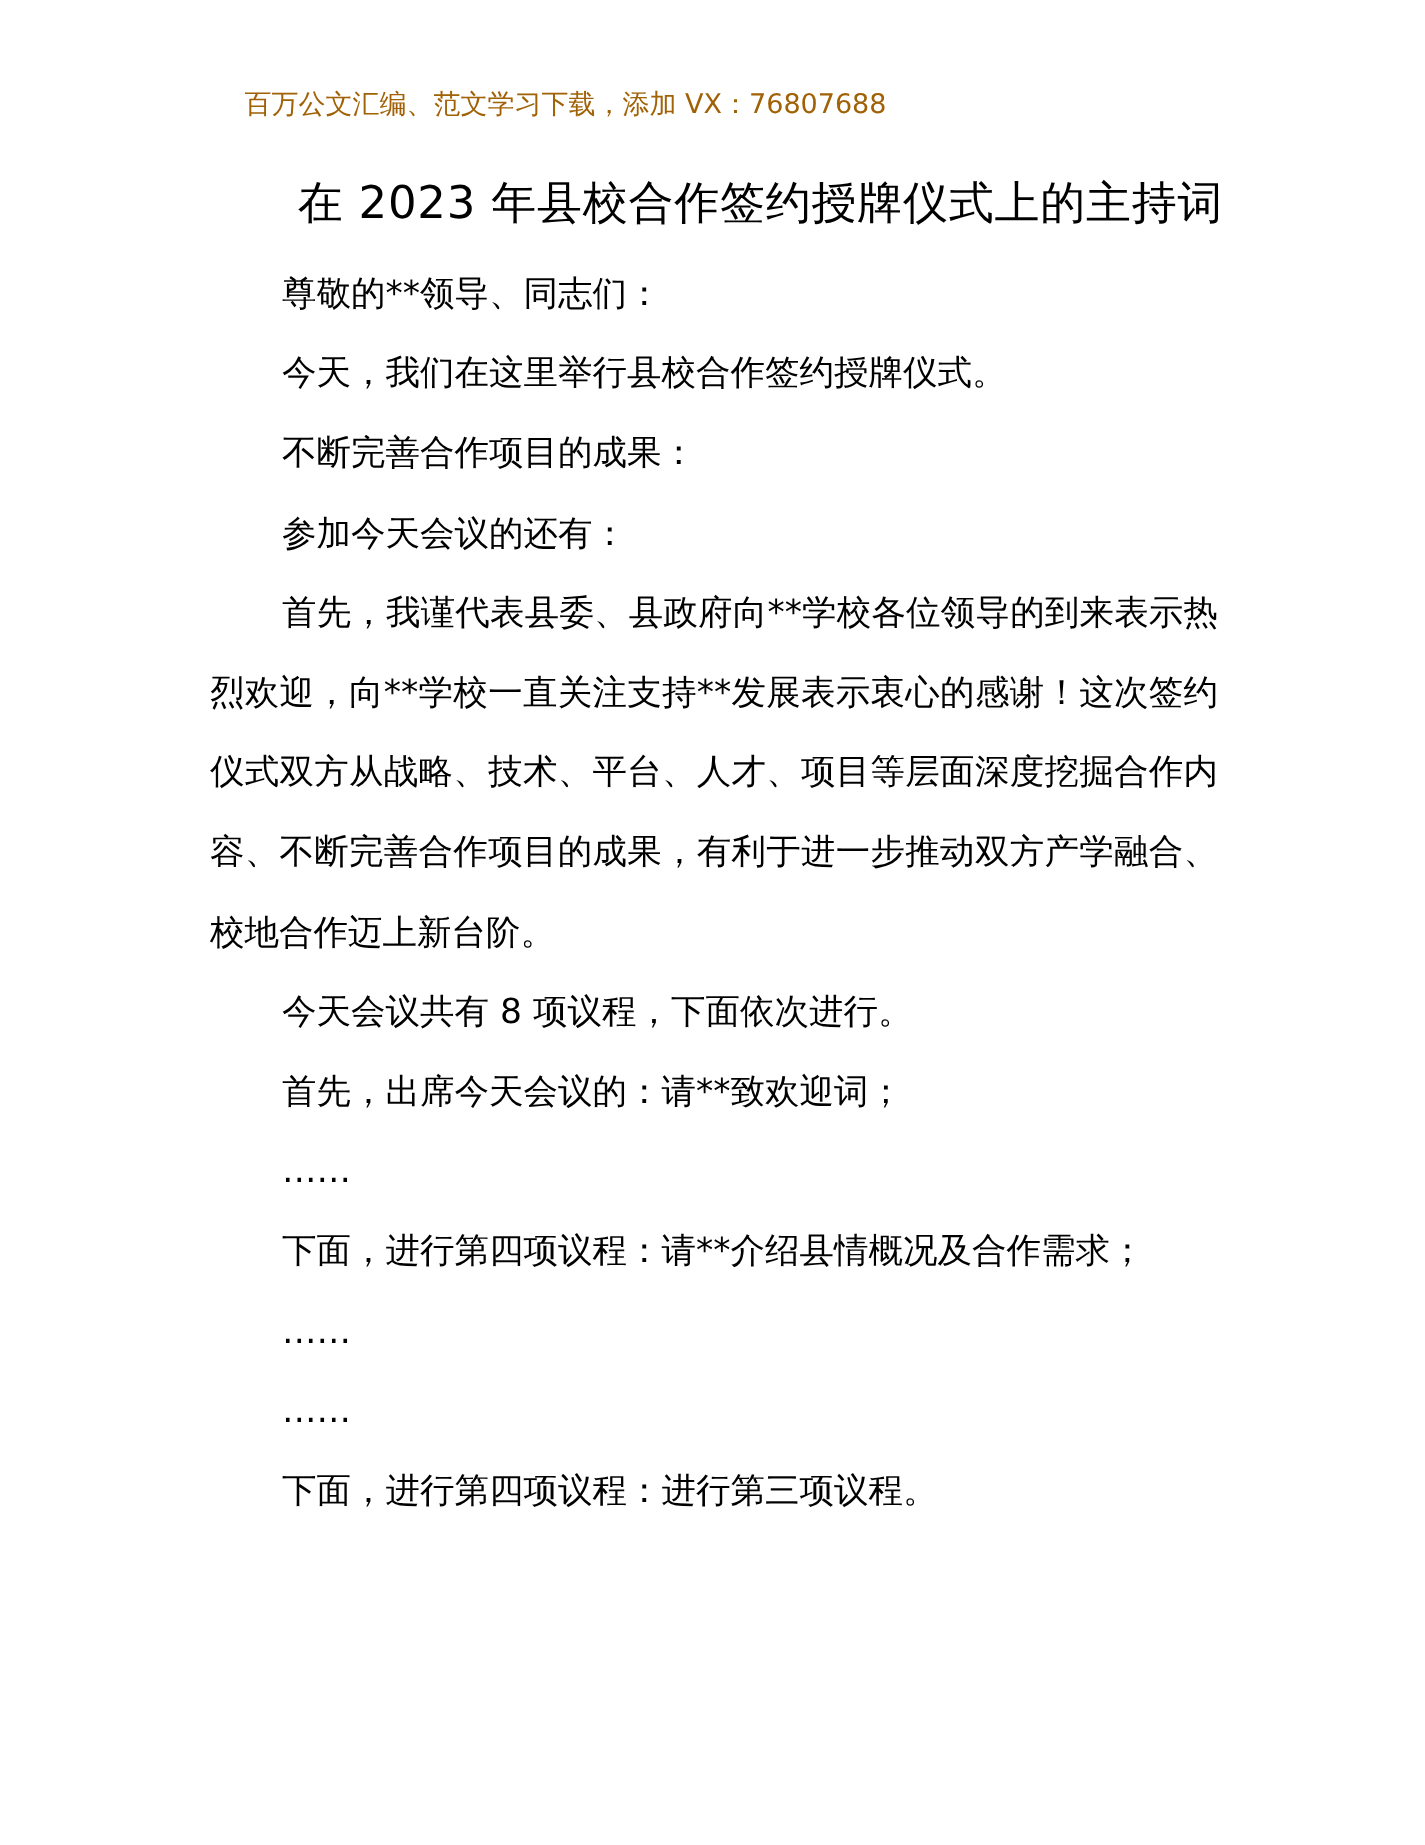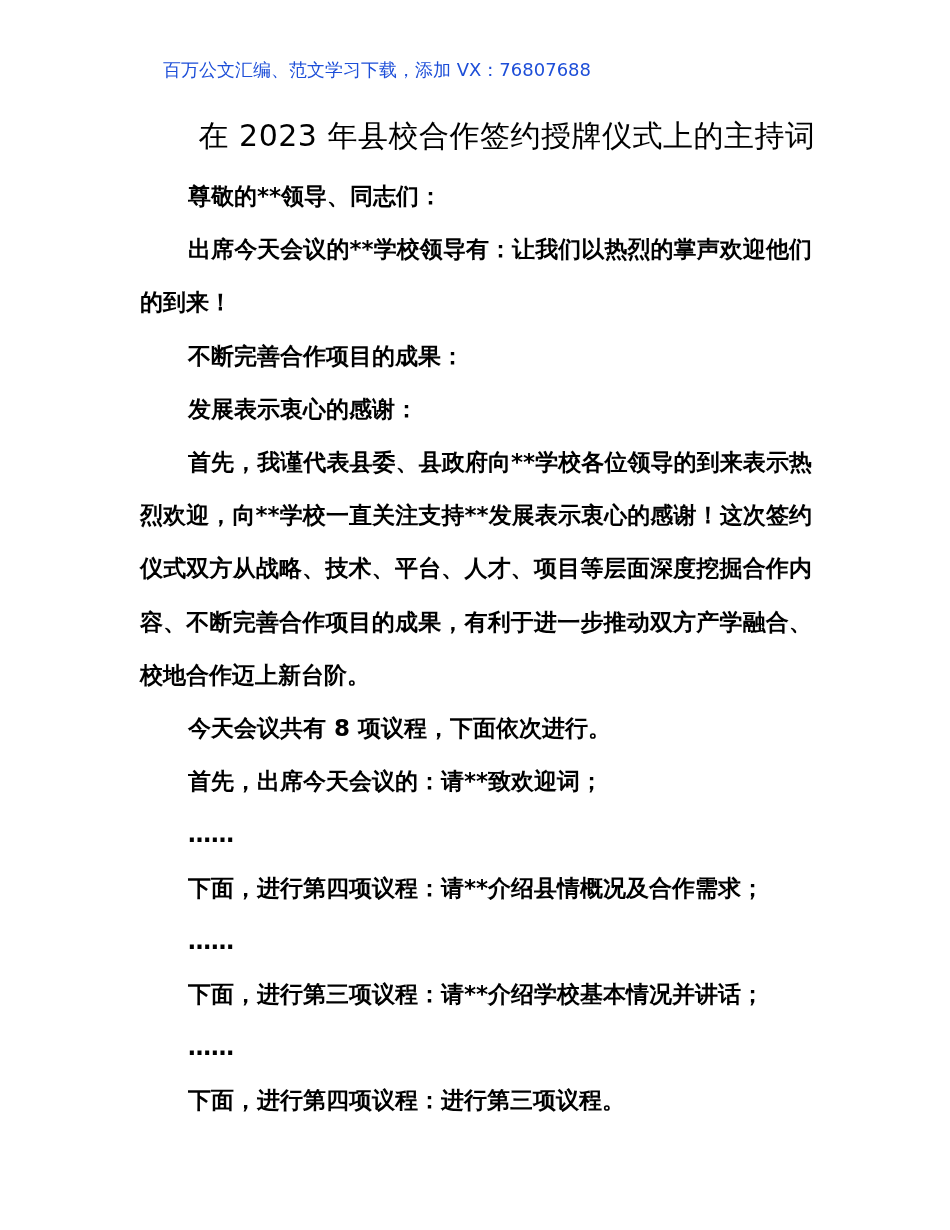--- a/index.html
+++ b/index.html
@@ -1,38 +1,37 @@
 <!DOCTYPE html>
 <html><head>
 <meta charset="utf-8">
 <style>
   html, body { margin:0; padding:0; background:#ffffff; }
   body { width:950px; height:1230px; position:relative; overflow:hidden;
          font-family:"DejaVu Sans", "Liberation Sans", sans-serif; color:#000; }
   .watermark { position:absolute; top:57px; left:0; width:754px; text-align:center;
-               color:#1d4ed8; font-size:18px; line-height:26px; }
+               color:#a16207; font-size:18px; line-height:26px; }
   .title { position:absolute; top:113px; left:0; width:950px; text-align:center;
            font-size:30px; line-height:46px; letter-spacing:0.5px;margin-left:32px; }
   .body { position:absolute; top:170px; left:140px; width:672px; font-size:23px;
           line-height:53.2px; text-align:justify; }
-  .p { margin:0; text-indent:48px;font-weight:bold; }
+  .p { margin:0; text-indent:48px; }
 </style>
 </head>
 <body>
 
 <div class="watermark">百万公文汇编、范文学习下载，添加 VX：76807688</div>
 <div class="title">在 2023 年县校合作签约授牌仪式上的主持词</div>
 
 <div class="body">
   <p class="p">尊敬的**领导、同志们：</p>
-  <p class="p">出席今天会议的**学校领导有：让我们以热烈的掌声欢迎他们的到来！</p>
+  <p class="p">今天，我们在这里举行县校合作签约授牌仪式。</p>
   <p class="p">不断完善合作项目的成果：</p>
-  <p class="p">发展表示衷心的感谢：</p>
+  <p class="p">参加今天会议的还有：</p>
   <p class="p">首先，我谨代表县委、县政府向**学校各位领导的到来表示热烈欢迎，向**学校一直关注支持**发展表示衷心的感谢！这次签约仪式双方从战略、技术、平台、人才、项目等层面深度挖掘合作内容、不断完善合作项目的成果，有利于进一步推动双方产学融合、校地合作迈上新台阶。</p>
   <p class="p">今天会议共有 8 项议程，下面依次进行。</p>
   <p class="p">首先，出席今天会议的：请**致欢迎词；</p>
   <p class="p">……</p>
   <p class="p">下面，进行第四项议程：请**介绍县情概况及合作需求；</p>
   <p class="p">……</p>
-  <p class="p">下面，进行第三项议程：请**介绍学校基本情况并讲话；</p>
   <p class="p">……</p>
   <p class="p">下面，进行第四项议程：进行第三项议程。</p>
 </div>
 
 </body></html>

